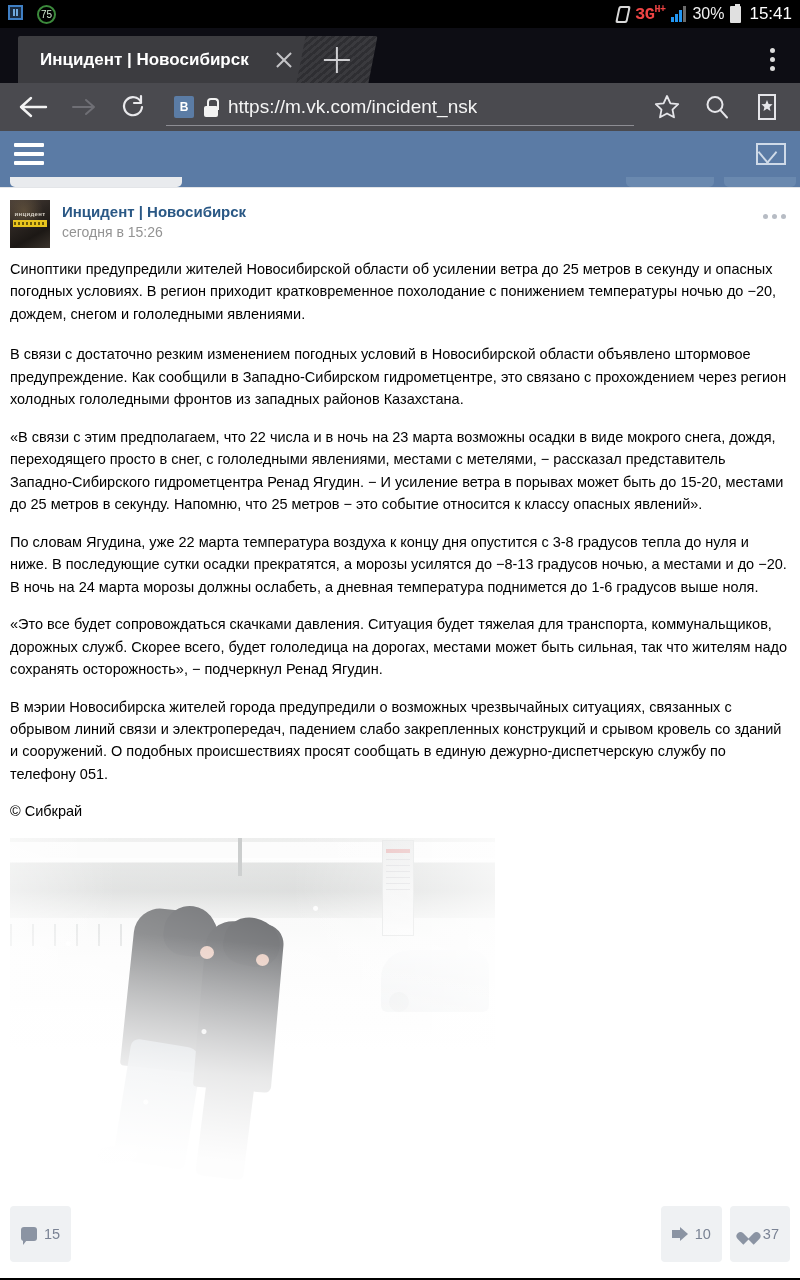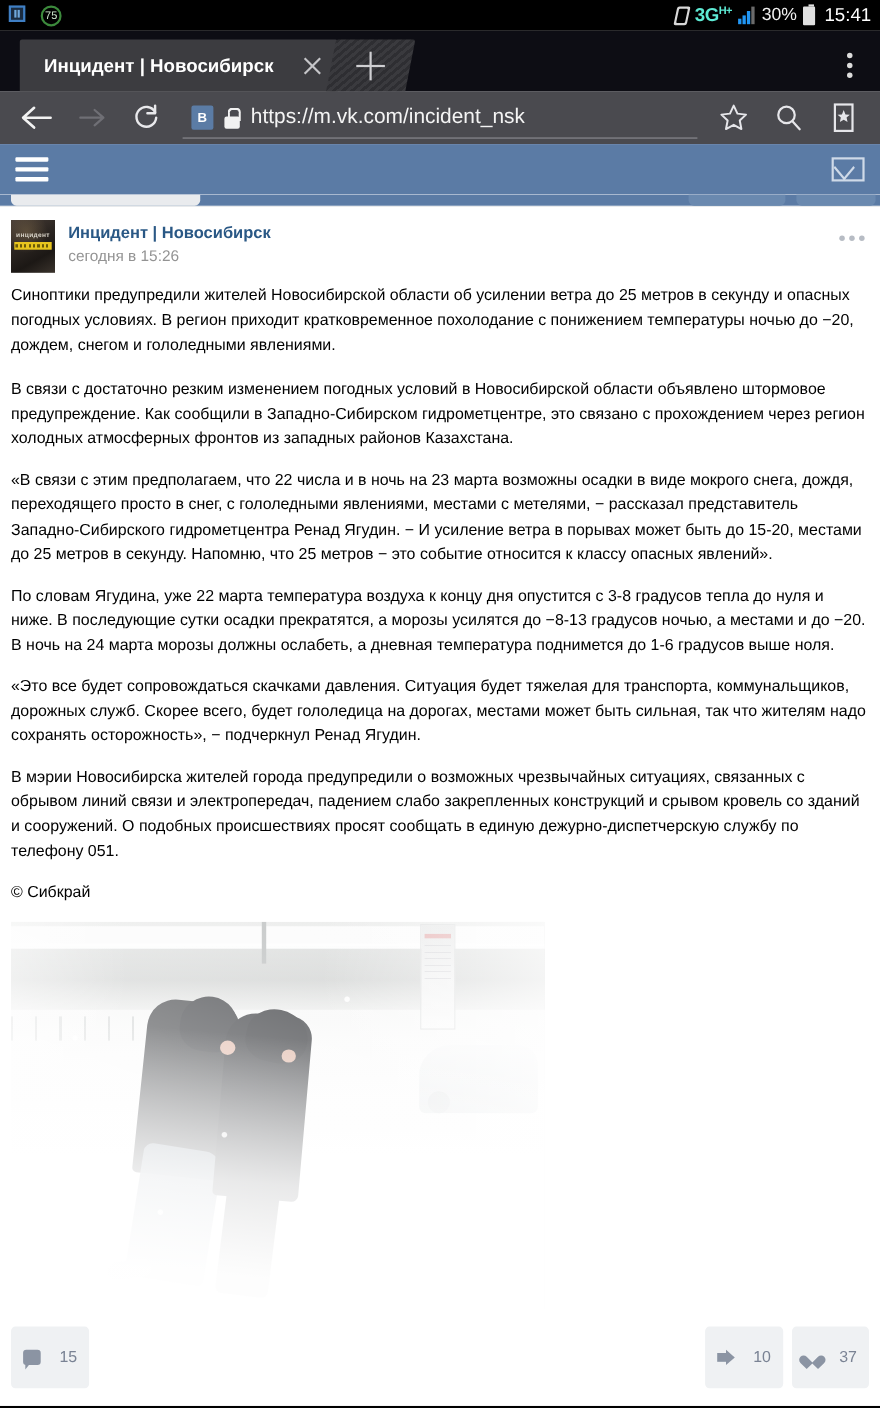--- a/index.html
+++ b/index.html
@@ -24,21 +24,21 @@
     display: flex; align-items: center; justify-content: center;
   }
   .icon-box i { display: block; width: 5px; height: 7px; border-left: 2px solid #6fa8dc; border-right: 2px solid #6fa8dc; }
   .badge75 {
     width: 19px; height: 19px; border: 2px solid #3c8a3c; border-radius: 50%;
     color: #cfe8cf; font-size: 10px; display: flex; align-items: center; justify-content: center;
     font-family: "Liberation Sans", sans-serif;
   }
   .sim-icon { width: 12px; height: 17px; background: #d8d8d8; border-radius: 2px; transform: skewX(-12deg); position: relative; }
   .sim-icon::after { content:""; position:absolute; left:2px; top:2px; width:8px; height:13px; background:#000; border-radius:1px;}
-  .net3g { color: #5eead4; font-size: 17px; font-weight: bold; letter-spacing: -0.5px; }
+  .net3g { color: #ef4444; font-size: 17px; font-weight: bold; letter-spacing: -0.5px; font-family: Liberation Mono, monospace; }
   .net3g sup { font-size: 10px; }
   .bars { display: flex; align-items: flex-end; gap: 1px; height: 16px; }
   .bars span { width: 3px; background: #2196f3; }
   .bars span.dim { background: #6b6b6b; }
   .battpct { font-size: 16px; color: #f0f0f0; }
   .batt { width: 11px; height: 17px; border: 2px solid #e0e0e0; border-radius: 1px; position: relative; background: #e0e0e0; }
   .batt::before { content:""; position:absolute; top:-4px; left:3px; width:5px; height:2px; background:#e0e0e0; }
   .clock { font-size: 17px; color: #ffffff; margin-left: 2px; }
 
   
@@ -177,21 +177,21 @@
       linear-gradient(200deg, rgba(255,255,255,.12) 0%, rgba(255,255,255,.45) 45%, rgba(255,255,255,.85) 100%);
   }
   .ph-fade { position:absolute; inset:0; background:
       linear-gradient(185deg, rgba(255,255,255,0) 32%, rgba(255,255,255,.75) 66%, rgba(255,255,255,.97) 88%),
       linear-gradient(90deg, rgba(255,255,255,.45) 0%, rgba(255,255,255,0) 22%, rgba(255,255,255,0) 58%, rgba(255,255,255,.72) 100%);
   }
 
   
   .actions { display: flex; align-items: center; padding: 8px 0 12px 0; }
   .pill {
-    display: inline-flex; align-items: center; gap: 17px; background: #eff1f3;
+    display: inline-flex; align-items: center; gap: 7px; background: #eff1f3;
     border-radius: 4px; padding: 20px 11px; color: #7a8394; font-size: 14.5px; text-align: center;
   }
   .actions-right { margin-left: auto; display: flex; gap: 8px; }
   .ic { width: 16px; height: 14px; position: relative; flex: none; }
   .ic.comment { background:#8b94a3; border-radius:3px; }
   .ic.comment::after { content:""; position:absolute; left:2px; bottom:-4px; border-left:4px solid #8b94a3; border-bottom:5px solid transparent; }
   .ic.share::before { content:""; position:absolute; left:0; top:3px; width:9px; height:8px; background:#8b94a3; }
   .ic.share::after { content:""; position:absolute; left:8px; top:0; border-top:7px solid transparent; border-bottom:7px solid transparent; border-left:8px solid #8b94a3;}
   .ic.like { width:15px; height:14px; }
   .ic.like::before, .ic.like::after { content:""; position:absolute; top:0; width:8px; height:12px; background:#8b94a3; border-radius: 8px 8px 0 0; }
@@ -315,21 +315,21 @@
         </span>
         <span class="post-more">
           <i></i>
             <i></i>
             <i></i>
         </span>
       </div>
 
       <div class="post-body">
         <p>Синоптики предупредили жителей Новосибирской области об усилении ветра до 25 метров в секунду и опасных погодных условиях. В регион приходит кратковременное похолодание с понижением температуры ночью до −20, дождем, снегом и гололедными явлениями.</p>
-        <p>В связи с достаточно резким изменением погодных условий в Новосибирской области объявлено штормовое предупреждение. Как сообщили в Западно-Сибирском гидрометцентре, это связано с прохождением через регион холодных атмосферных фронтов из западных районов Казахстана.</p>
+        <p>В связи с достаточно резким изменением погодных условий в Новосибирской области объявлено штормовое предупреждение. Как сообщили в Западно-Сибирском гидрометцентре, это связано с прохождением через регион холодных гололедными фронтов из западных районов Казахстана.</p>
         <p>«В связи с этим предполагаем, что 22 числа и в ночь на 23 марта возможны осадки в виде мокрого снега, дождя, переходящего просто в снег, с гололедными явлениями, местами с метелями, − рассказал представитель Западно-Сибирского гидрометцентра Ренад Ягудин. − И усиление ветра в порывах может быть до 15-20, местами до 25 метров в секунду. Напомню, что 25 метров − это событие относится к классу опасных явлений».</p>
         <p>По словам Ягудина, уже 22 марта температура воздуха к концу дня опустится с 3-8 градусов тепла до нуля и ниже. В последующие сутки осадки прекратятся, а морозы усилятся до −8-13 градусов ночью, а местами и до −20. В ночь на 24 марта морозы должны ослабеть, а дневная температура поднимется до 1-6 градусов выше ноля.</p>
         <p>«Это все будет сопровождаться скачками давления. Ситуация будет тяжелая для транспорта, коммунальщиков, дорожных служб. Скорее всего, будет гололедица на дорогах, местами может быть сильная, так что жителям надо сохранять осторожность», − подчеркнул Ренад Ягудин.</p>
         <p>В мэрии Новосибирска жителей города предупредили о возможных чрезвычайных ситуациях, связанных с обрывом линий связи и электропередач, падением слабо закрепленных конструкций и срывом кровель со зданий и сооружений. О подобных происшествиях просят сообщать в единую дежурно-диспетчерскую службу по телефону 051.</p>
         <p>© Сибкрай</p>
       </div>
 
       <div class="photo-wrap">
         <span class="ph-sky"></span>
         <span class="ph-wall2"></span>

